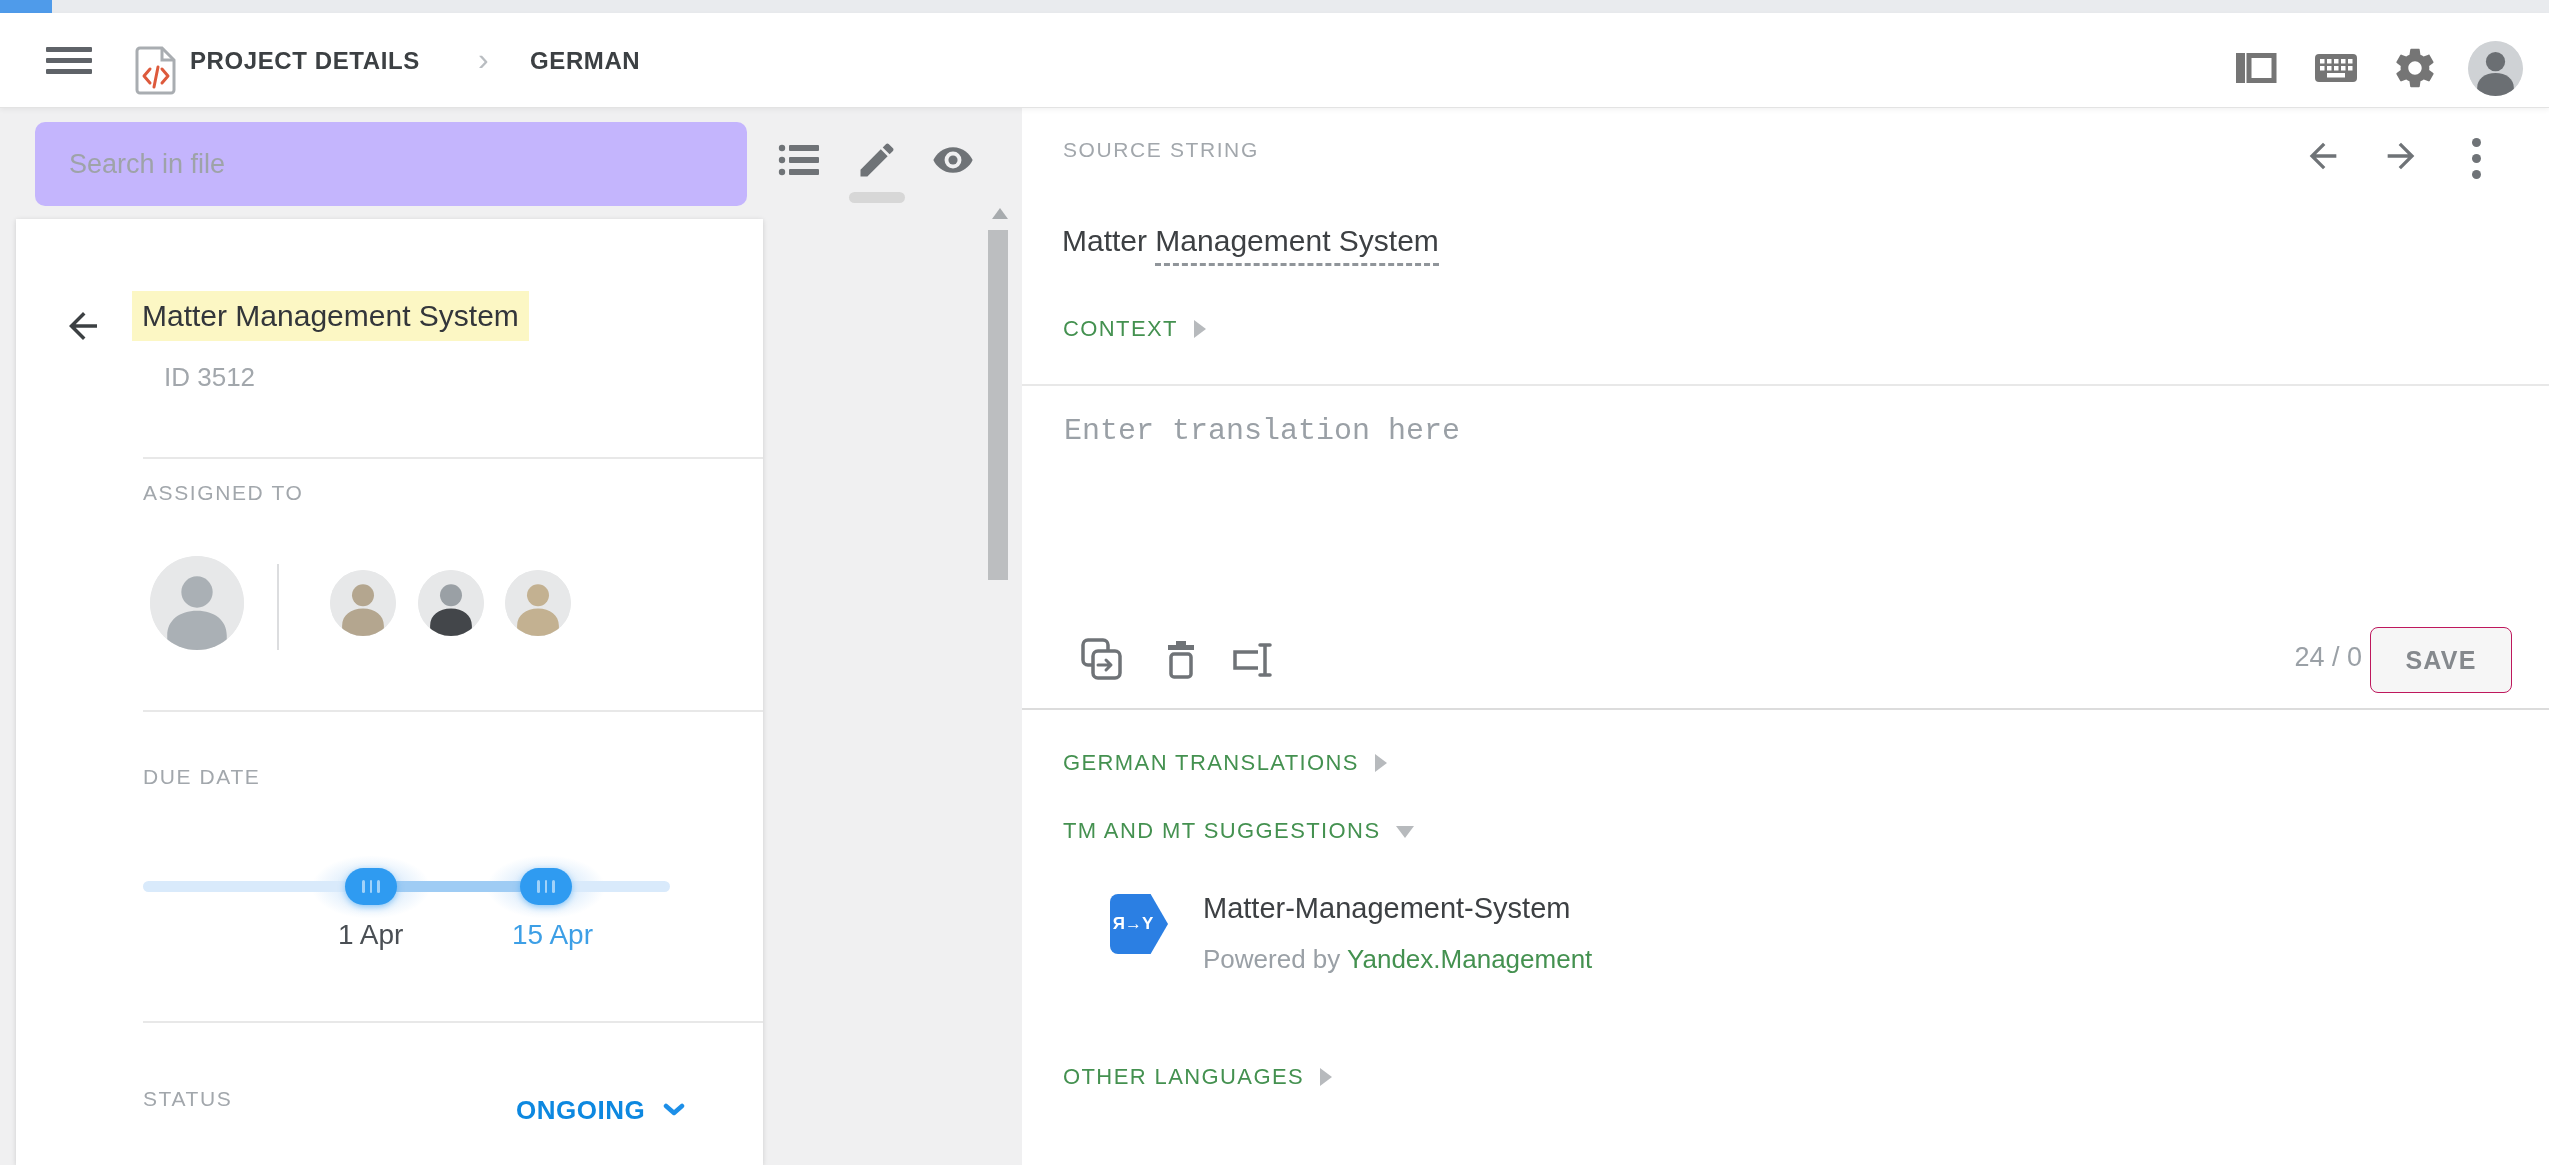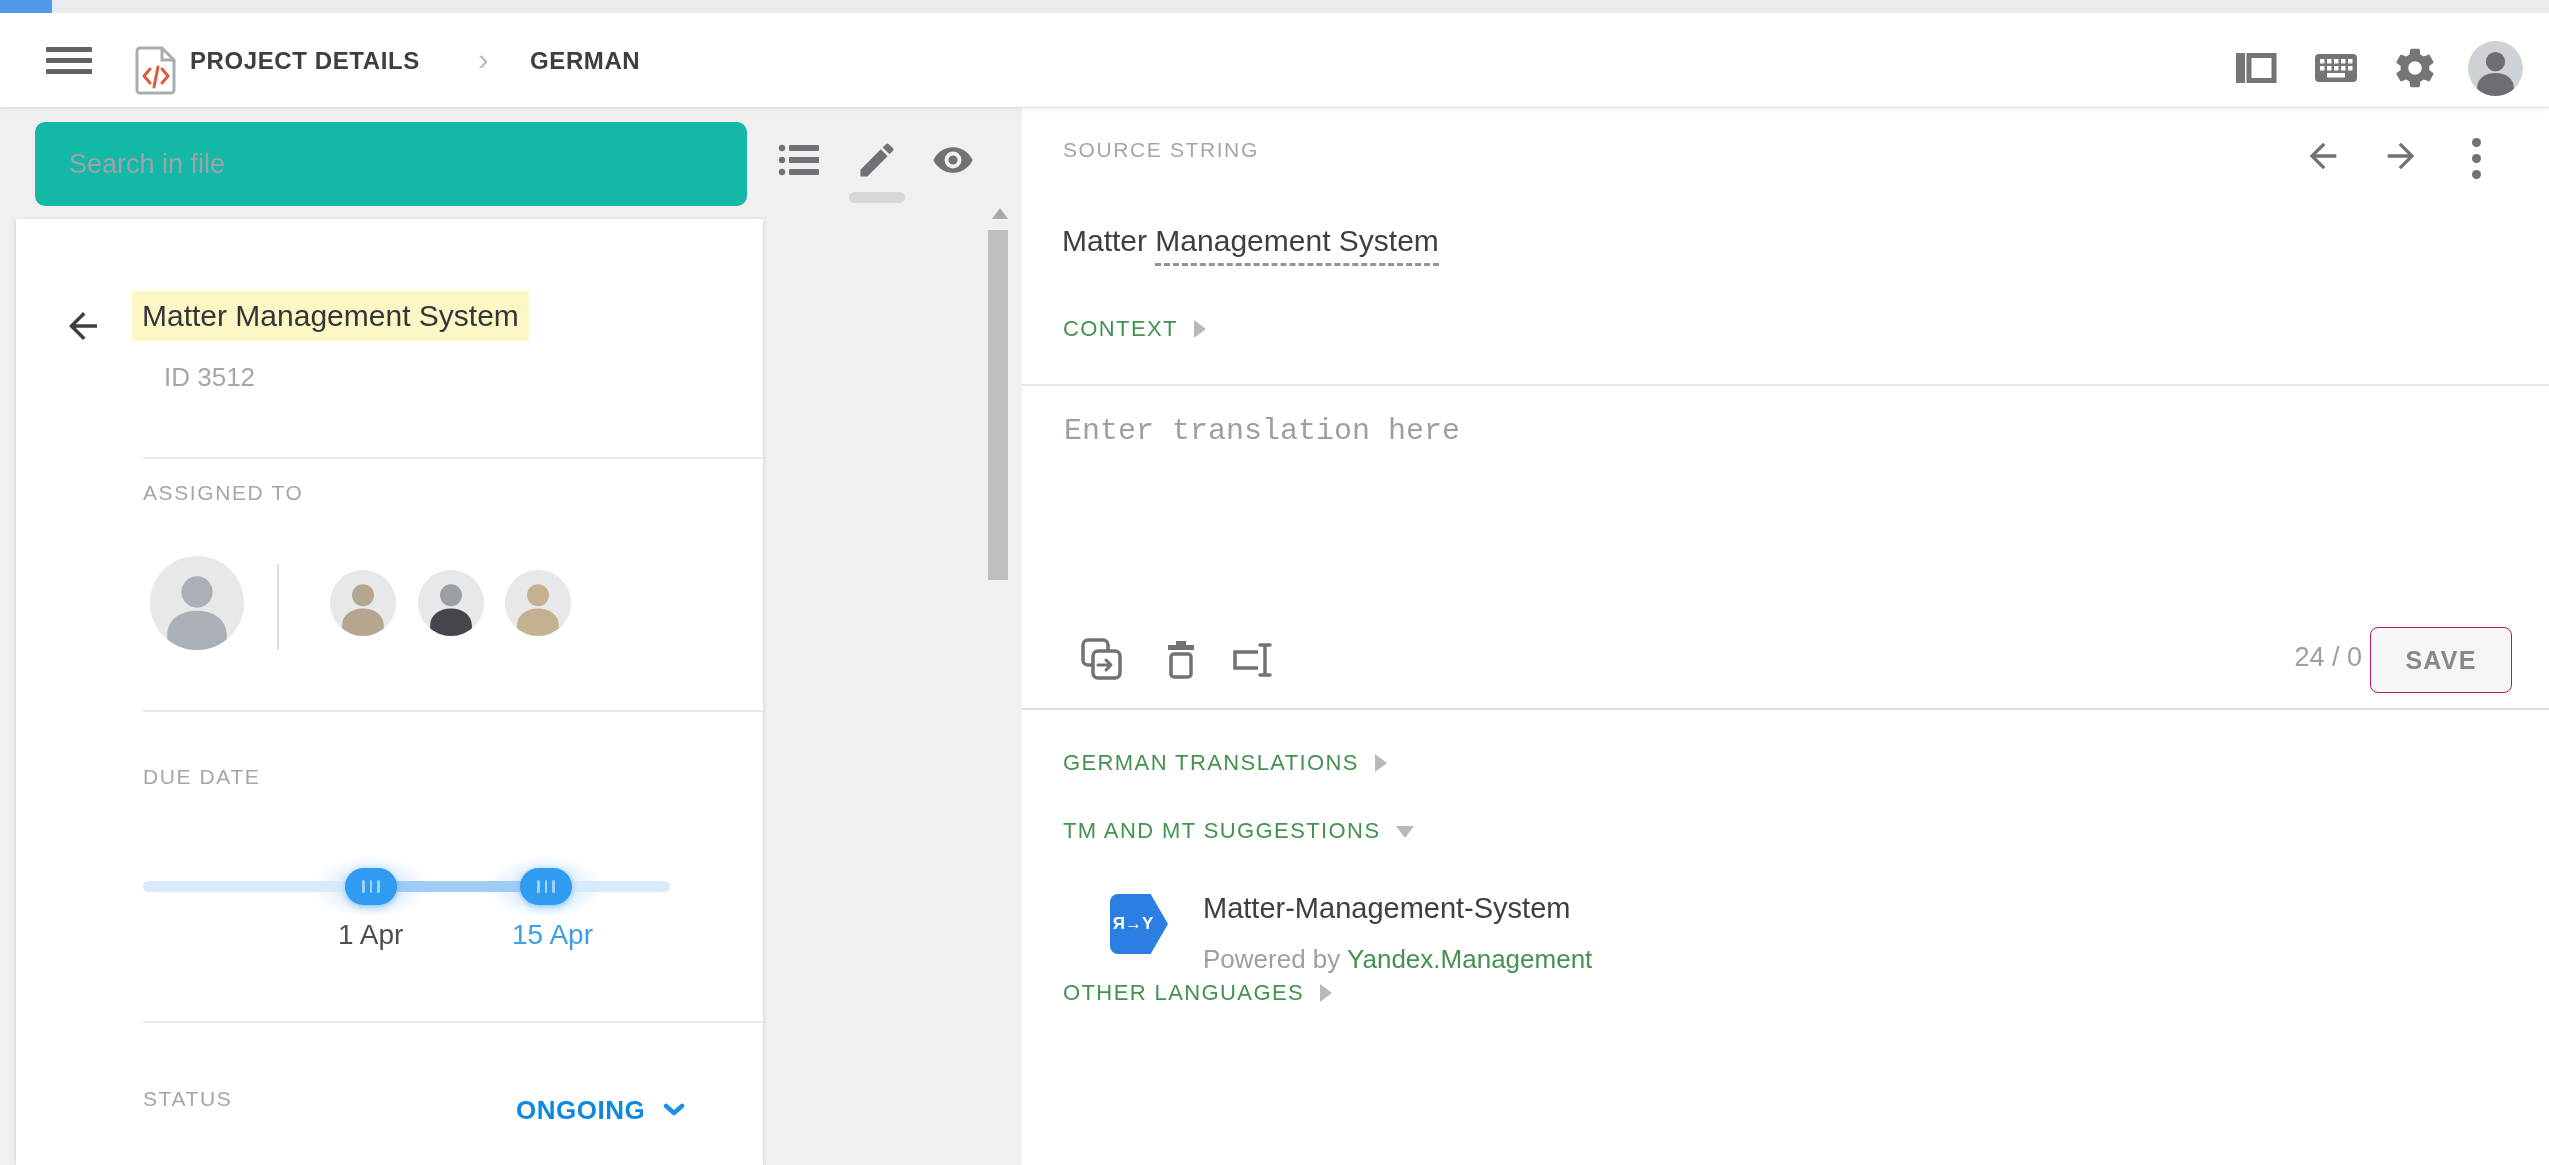--- a/index.html
+++ b/index.html
@@ -21,21 +21,21 @@
   .crumb { top:34px; font-size:24px; font-weight:700; color:#3c4043; letter-spacing:.6px; }
   .crumb-project { left:190px; }
   .crumb-sep { left:478px; top:28px; font-size:32px; color:#b9bdc1; font-weight:400; }
   .crumb-file { left:530px; }
   .hdr-ic { top:32px; width:46px; height:46px; cursor:pointer; }
   .hdr-avatar { left:2468px; top:28px; width:55px; height:55px; border-radius:50%;
                 background:#dfe1e3; overflow:hidden; cursor:pointer; }
 
   
   .left-panel { left:0; top:108px; width:1022px; height:1057px; background:#f0f0f1; }
-  .search-input { left:35px; top:14px; width:712px; height:84px; background:#14b8a6;
+  .search-input { left:35px; top:14px; width:712px; height:84px; background:#c4b5fd;
                   border:none; border-radius:10px; font-size:27px; color:#3c4043;
                   padding:0 34px; outline:none; font-family:"Liberation Sans", sans-serif; }
   .search-input::placeholder { color:#9ea3a8; }
   .tool-ic { top:30px; width:44px; height:44px; cursor:pointer; }
   .pencil-bar { left:849px; top:84px; width:56px; height:11px; border-radius:6px; background:#d7d7d7; }
 
   
   .card { left:16px; top:111px; width:747px; height:946px; background:#fff;
           box-shadow:0 1px 5px rgba(0,0,0,.14); }
   .back-arrow { left:46px; top:86px; width:42px; height:42px; cursor:pointer; }
@@ -344,16 +344,16 @@
     <div class="y-badge">
       <span>Я→Y</span>
     </div>
     <div class="sugg-text">Matter-Management-System</div>
     <div class="sugg-powered">
       <span>Powered by</span>
       <span class="prov">Yandex.Management</span>
     </div>
   </div>
 
-  <div class="abs green-head" style="left:41px; top:872px">
+  <div class="abs green-head" style="left:41px; top:956px">
     <span>OTHER LANGUAGES</span><span class="tri-right"></span>
   </div>
 </div>
 
 </body></html>

